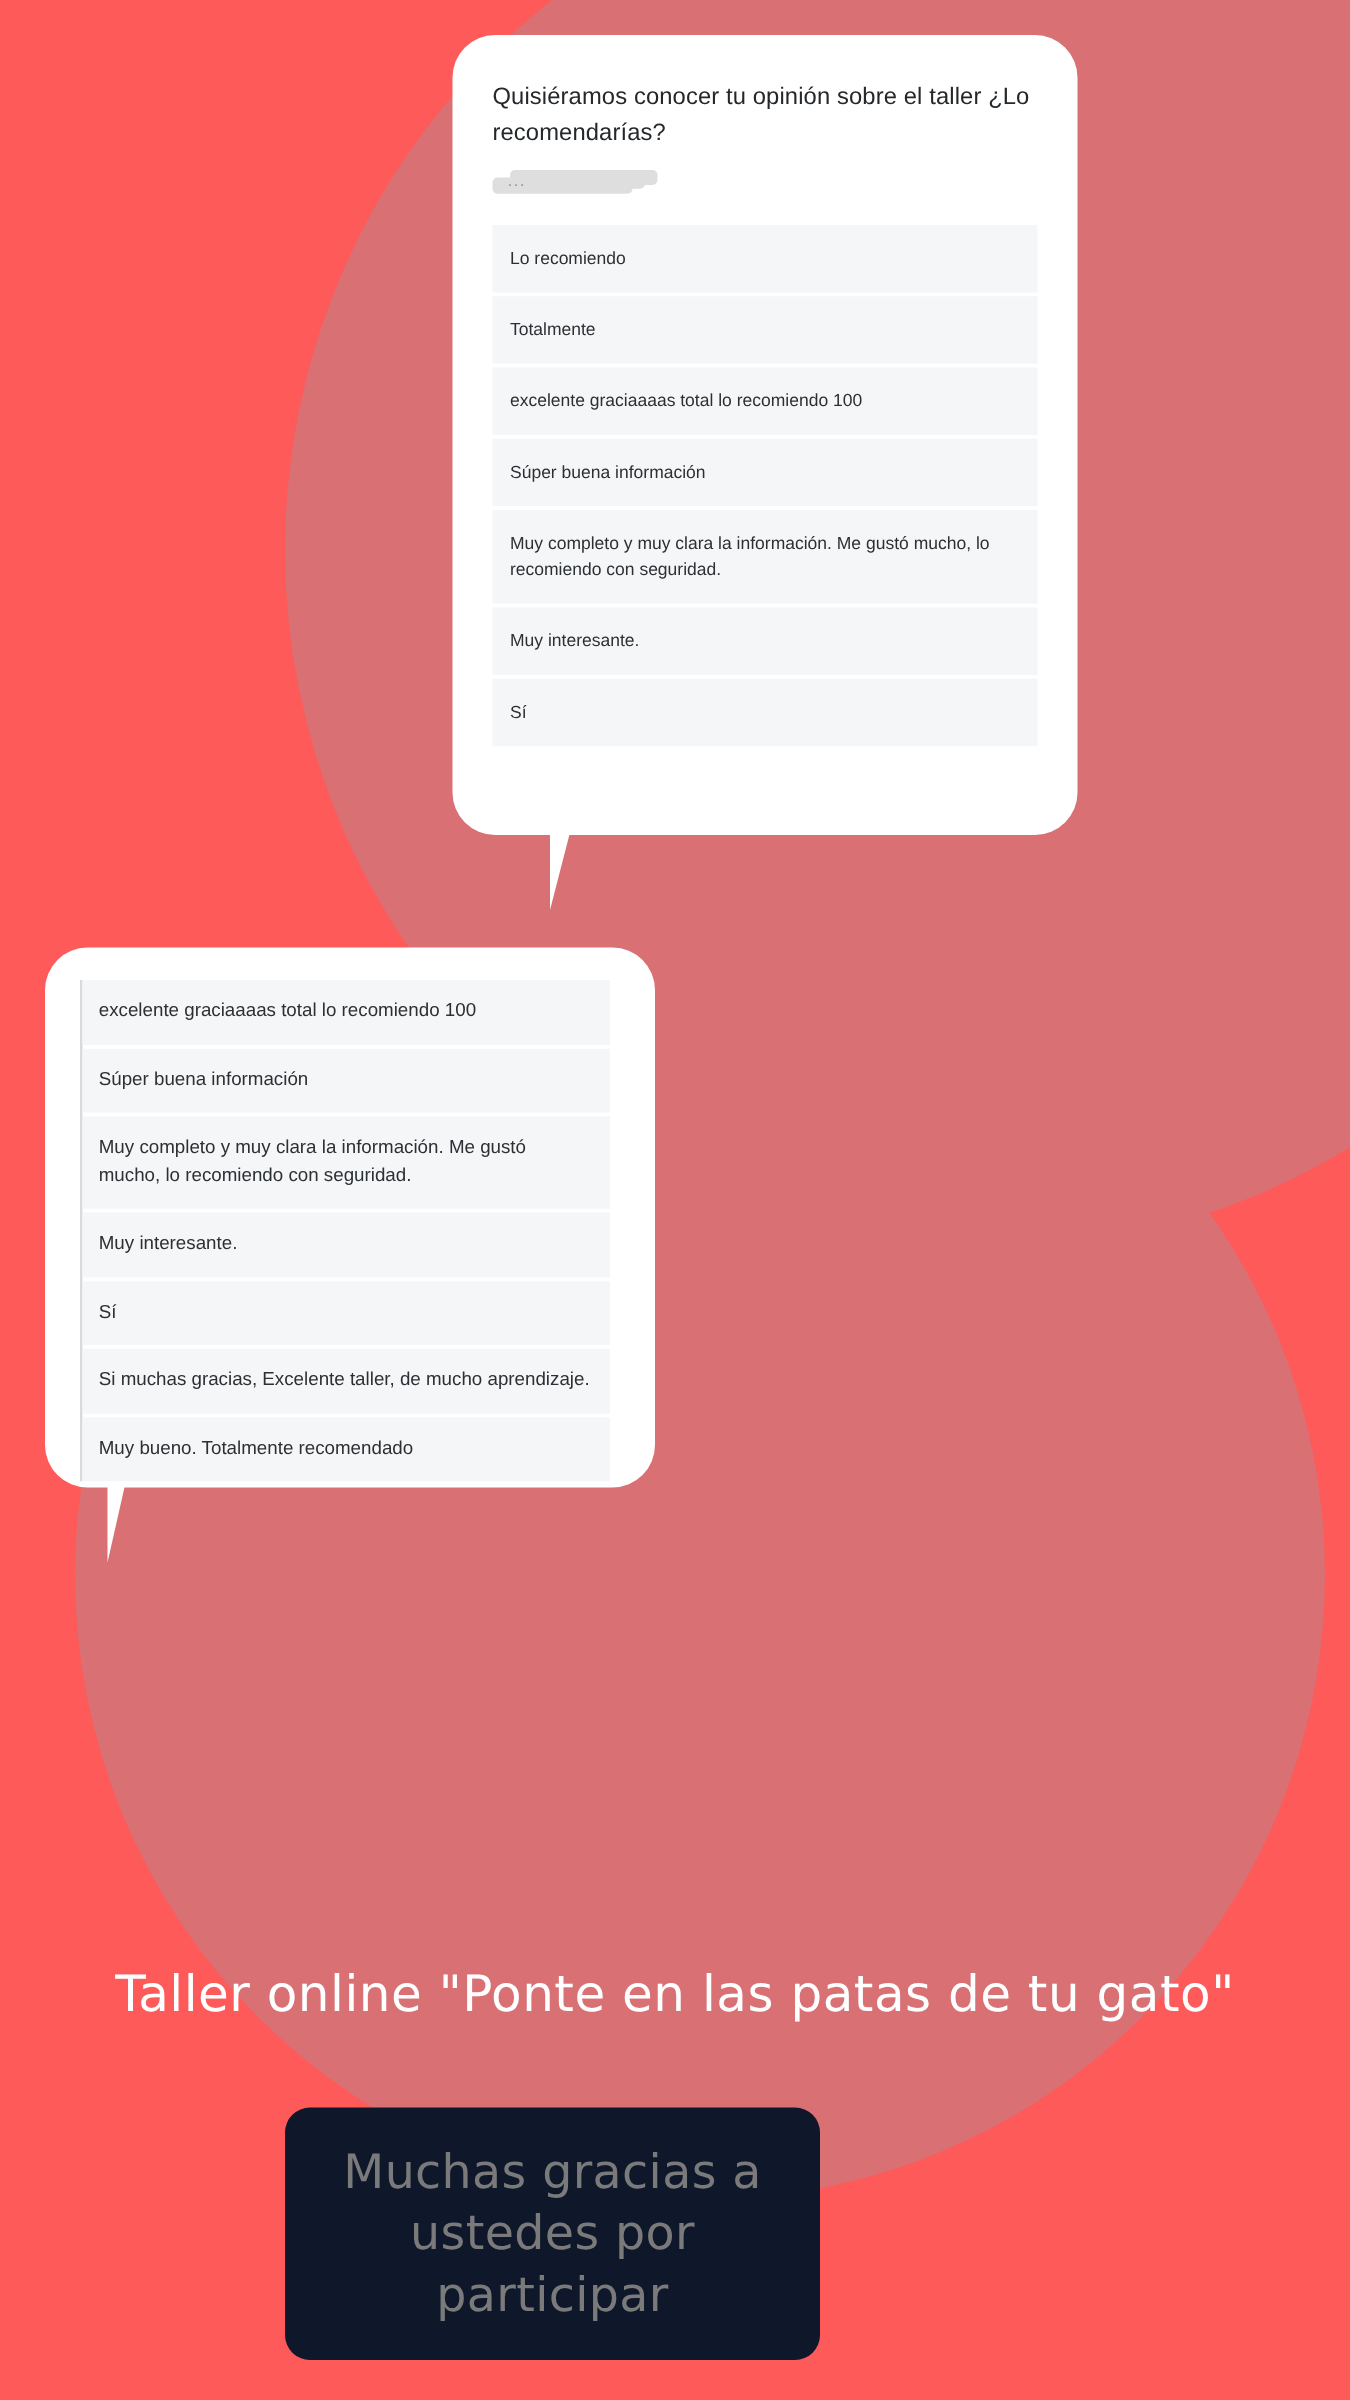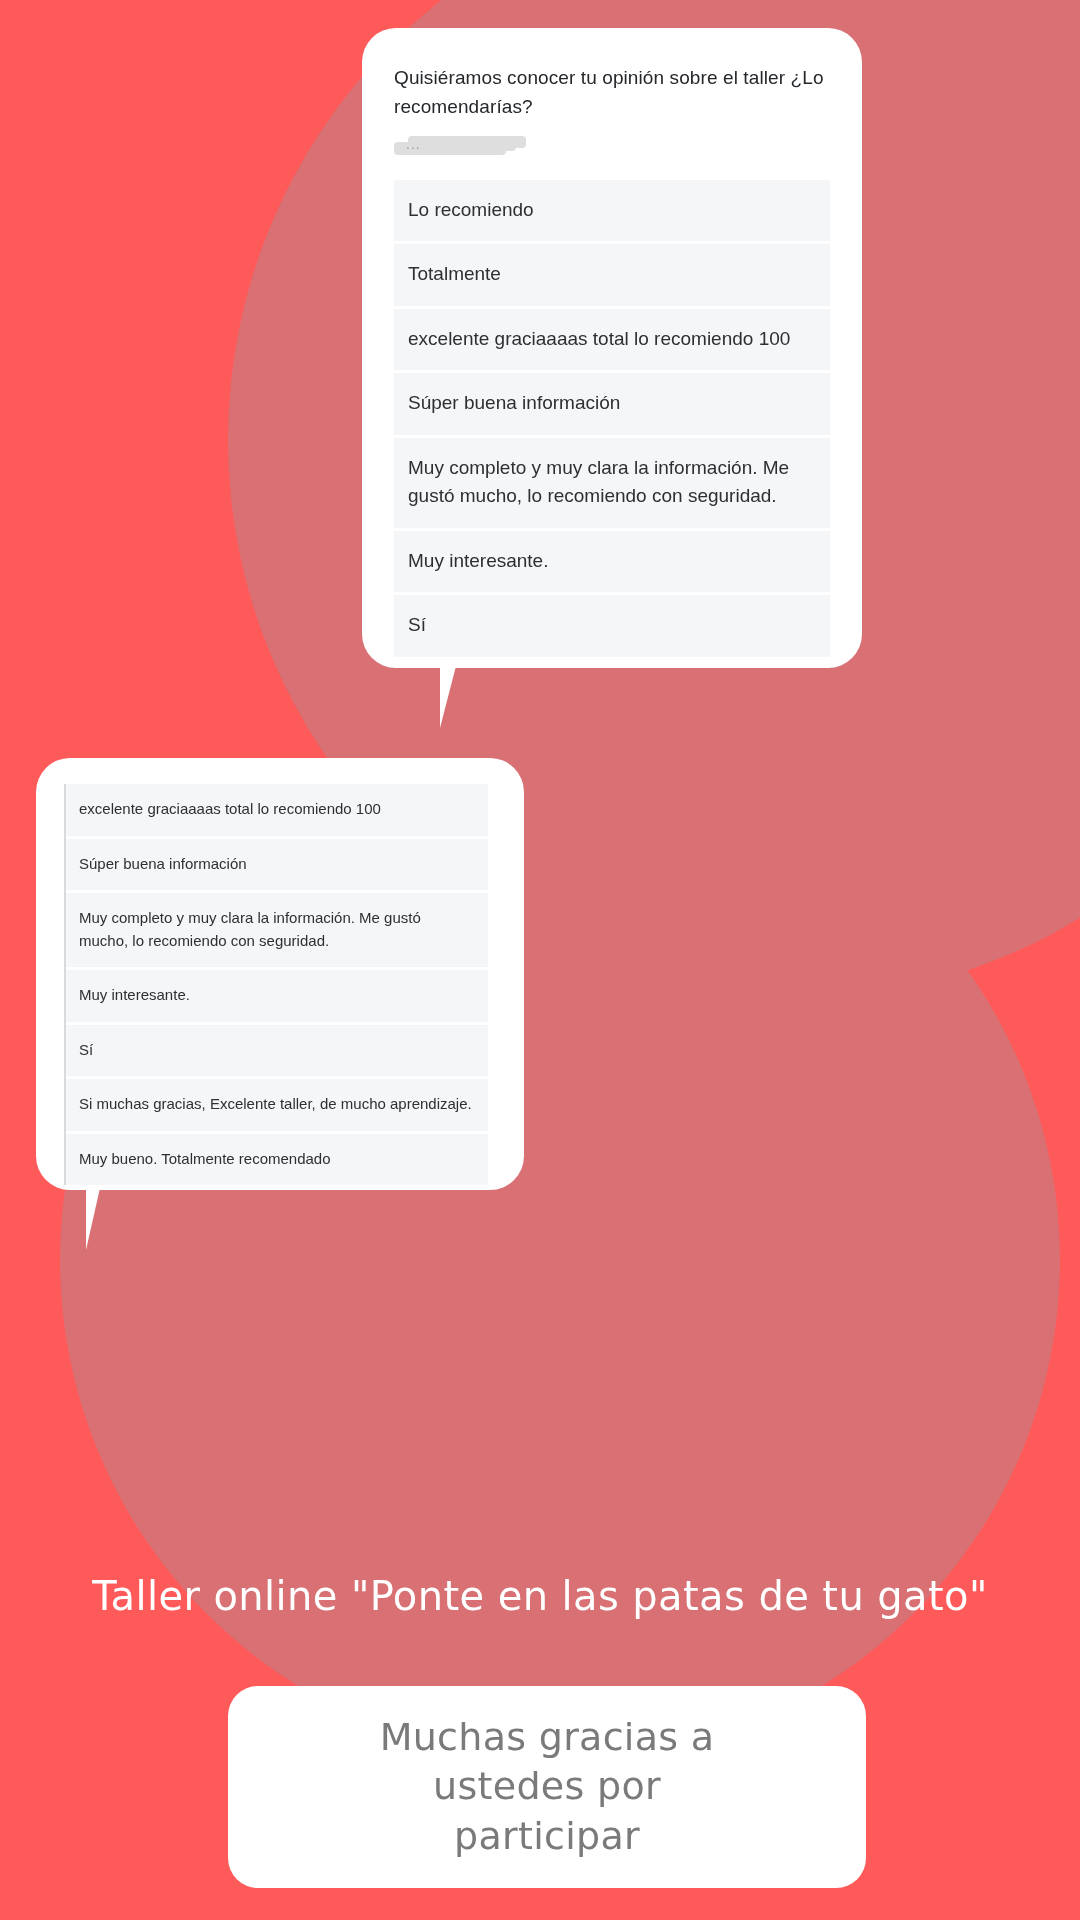--- a/index.html
+++ b/index.html
@@ -130,21 +130,21 @@
   }
 
   .answer-list {
     display: flex;
     flex-direction: column;
     gap: 3px;
   }
   .answer-row {
     background: #f5f6f8;
     color: #2d3033;
-    font-size: 19px;
+    font-size: 14px;
     line-height: 1.5;
     padding: 16px 18px 17px 14px;
     box-sizing: border-box;
   }
   #bubble-answers .answer-row {
     font-size: 15px;
     padding: 14px 16px 15px 13px;
   }
   #bubble-answers .answer-list {
     border-left: 2px solid #d9dadc;
@@ -164,24 +164,24 @@
     letter-spacing: 0.4px;
     line-height: 1.2;
     font-family: "DejaVu Sans", sans-serif;
   }
 
   
   #thanks-card {
     position: absolute;
     left: 228px;
     top: 1686px;
-    width: 638px;
+    width: 428px;
     height: 202px;
-    background: #ffffff;
-    border-radius: 30px;
+    background: #0f172a;
+    border-radius: 20px;
     z-index: 3;
     display: flex;
     align-items: center;
     justify-content: center;
   }
   #thanks-text {
     color: #7a7a7a;
     font-size: 38px;
     line-height: 1.3;
     text-align: center;

